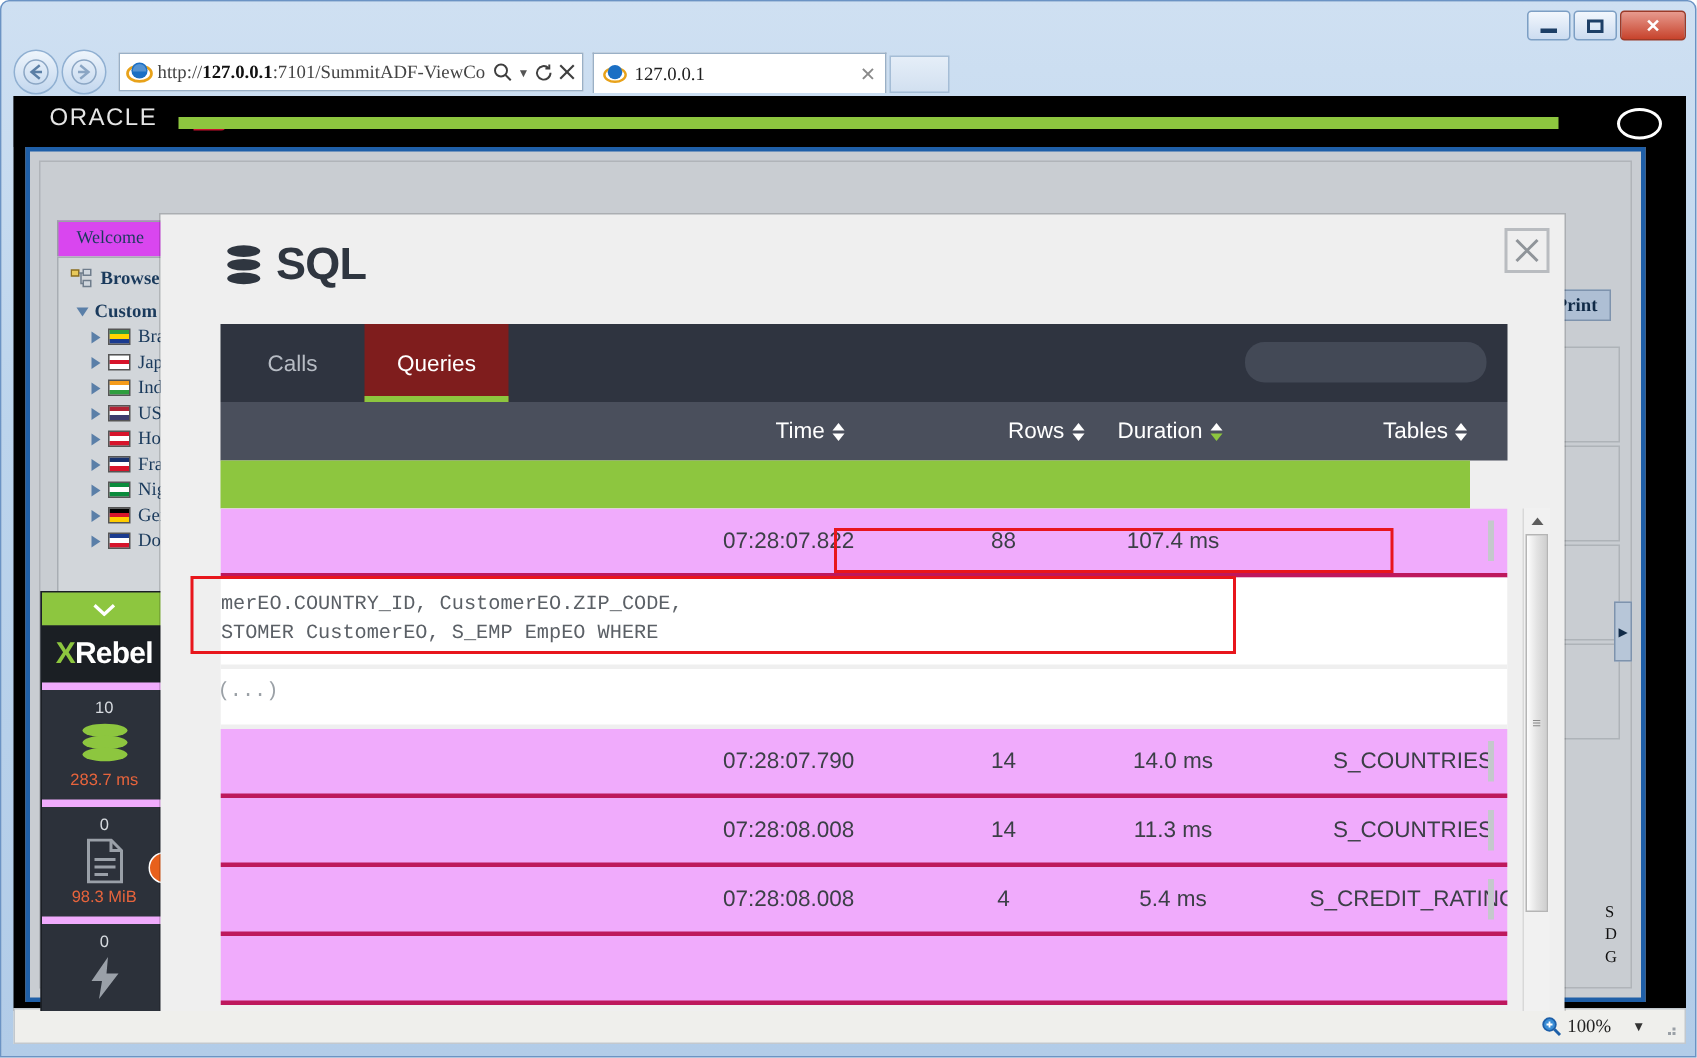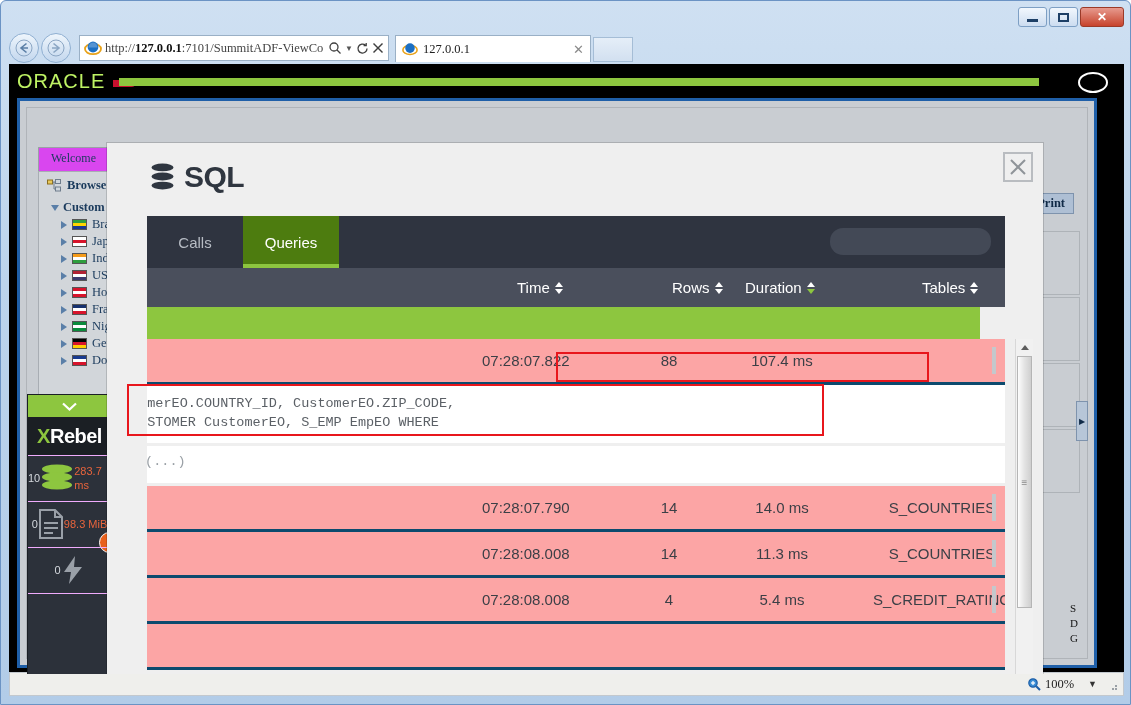--- a/index.html
+++ b/index.html
@@ -54,22 +54,22 @@
     background:linear-gradient(to bottom,#e5eef8,#d2e0f0);border:1px solid #a5bdd6;box-sizing:border-box;}
 
   .chrome-icons{position:absolute;right:8px;top:34px;display:flex;gap:9px;align-items:center;}
   .chrome-icons svg{display:block;}
 
   
   .viewport{position:absolute;left:8px;top:63px;width:1115px;height:610px;background:#000;overflow:hidden;}
 
   
   .oracle-header{position:absolute;left:0;top:0;width:1115px;height:34px;background:#000;}
-  .oracle-logo{position:absolute;left:8px;top:6px;font-family:"Liberation Sans",sans-serif;
-    font-size:20px;letter-spacing:1px;color:#bef264;font-weight:500;}
+  .oracle-logo{position:absolute;left:24px;top:6px;font-family:"Liberation Sans",sans-serif;
+    font-size:16px;letter-spacing:1px;color:#e5e5e5;font-weight:500;}
   .oracle-logo .swoosh{position:absolute;left:96px;top:10px;width:22px;height:7px;background:#c8102e;
     border-radius:0 6px 6px 0;}
   .oracle-oval{position:absolute;right:16px;top:8px;width:26px;height:17px;border:2px solid #fff;border-radius:50%;}
 
   
   .xr-greenbar{position:absolute;left:110px;top:14px;width:920px;height:8px;background:#8dc63f;}
 
   
   .adf-app{position:absolute;left:8px;top:34px;width:1080px;height:570px;background:#c9cdd2;
     border:3px solid #1f5fa8;box-sizing:border-box;}
@@ -96,54 +96,54 @@
     display:flex;align-items:center;justify-content:center;font-size:8px;color:#102a47;}
 
   
   .xr-dock{position:absolute;left:18px;top:330px;width:85px;height:332px;background:#2c313a;
     border:1px solid #1b1f25;box-sizing:border-box;z-index:40;}
   .xr-top{height:22px;background:#8dc63f;display:flex;align-items:center;justify-content:center;}
   .xr-top svg{display:block;}
   .xr-brand{height:38px;background:#1b1f24;display:flex;align-items:center;justify-content:center;
     font-size:20px;font-weight:bold;letter-spacing:-0.5px;color:#fff;}
   .xr-brand .x{color:#8dc63f;}
-  .xr-cell{border-top:1px solid #f0abfc;padding:5px 0 6px 0;display:flex;flex-direction:row;align-items:center;position:relative;justify-content:center;}
+  .xr-cell{border-top:5px solid #f0abfc;padding:5px 0 6px 0;display:flex;flex-direction:column;align-items:center;position:relative;justify-content:center;}
   .xr-count{font-size:11px;color:#d5d9de;line-height:14px;}
   .xr-val{font-size:11px;color:#e8643c;line-height:14px;}
   .xr-badge{position:absolute;right:-9px;top:30px;width:19px;height:19px;border-radius:50%;
     background:#e8601c;color:#fff;font-size:13px;font-weight:bold;display:flex;align-items:center;justify-content:center;border:1px solid #fff;}
   .xr-icon{height:34px;display:flex;align-items:center;justify-content:center;}
 
   
   .modal{position:absolute;left:98px;top:79px;width:936px;height:581px;background:#efefef;z-index:60;
     box-shadow:0 0 0 1px rgba(0,0,0,.15);}
   .modal-head{position:relative;height:67px;}
   .modal-title{position:absolute;left:43px;top:17px;display:flex;align-items:center;gap:9px;
     font-size:30px;font-weight:bold;color:#2f3640;letter-spacing:-0.5px;justify-content:center;}
   .db-glyph{display:block;}
   .modal-close{position:absolute;right:10px;top:9px;width:30px;height:30px;border:2px solid #b9bcc0;
     box-sizing:border-box;display:flex;align-items:center;justify-content:center;background:#efefef;}
 
   .tabs-bar{position:absolute;left:40px;top:73px;width:858px;height:52px;background:#2f3440;display:flex;align-items:stretch;}
   .qtab{width:96px;display:flex;align-items:center;justify-content:center;font-size:15px;color:#b7bcc4;position:relative;}
-  .qtab.active{background:#4d7c0f;color:#fff;}
+  .qtab.active{background:#7f1d1d;color:#fff;}
   .qtab.active::after{content:"";position:absolute;left:0;right:0;bottom:0;height:4px;background:#8dc63f;}
   .search-pill{position:absolute;right:14px;top:12px;width:157px;height:25px;border-radius:13px;background:#434956;border:none;outline:none;}
 
   .thead{position:absolute;left:40px;top:125px;width:858px;height:39px;background:#4a4f5c;color:#fff;}
   .th{position:absolute;top:11px;font-size:15px;display:flex;align-items:center;gap:5px;}
   .th .sort{display:inline-flex;flex-direction:column;line-height:0;}
   .caret-u{width:0;height:0;border-left:4px solid transparent;border-right:4px solid transparent;border-bottom:5px solid #fff;}
   .caret-d{width:0;height:0;border-left:4px solid transparent;border-right:4px solid transparent;border-top:5px solid #fff;margin-top:2px;}
   .caret-d.on{border-top-color:#8dc63f;}
 
   .green-row{position:absolute;left:40px;top:164px;width:833px;height:32px;background:#8dc63f;}
 
   .grid{position:absolute;left:40px;top:196px;width:858px;height:343px;overflow:hidden;background:#efefef;}
-  .row{position:relative;height:43px;background:#fca5a5;border-bottom:3px solid #0c4a6e;}
+  .row{position:relative;height:43px;background:#f0abfc;border-bottom:3px solid #be185d;}
   .row .c{position:absolute;top:13px;font-size:15px;color:#3b3f46;}
   .row-time{left:335px;}
   .row-rows{left:492px;width:60px;text-align:center;}
   .row-dur{left:580px;width:110px;text-align:center;}
   .row-tab{left:700px;width:190px;text-align:center;}
   .row .rowmark{position:absolute;right:9px;top:8px;width:4px;height:27px;background:#c4c8cc;}
 
   .sqlrow{position:relative;height:58px;background:#fff;border-bottom:3px solid #efefef;}
   .sqltext{position:absolute;left:-340px;top:9px;font-family:"Liberation Mono",monospace;font-size:13.5px;
     color:#5b6066;line-height:19px;white-space:pre;}

